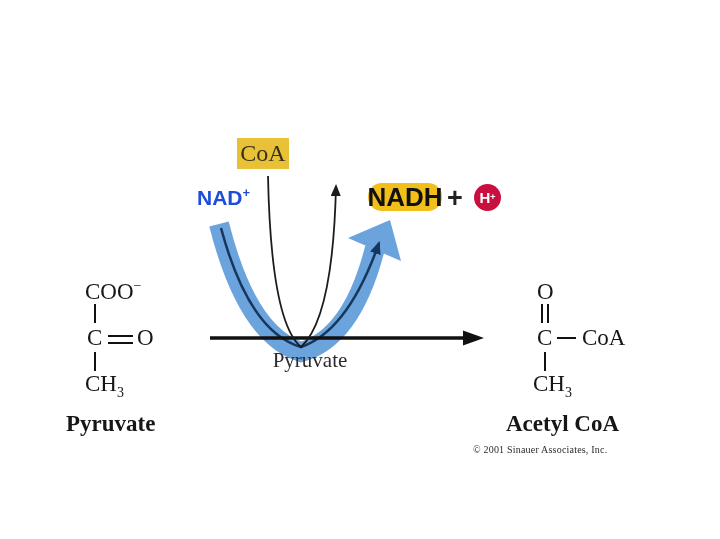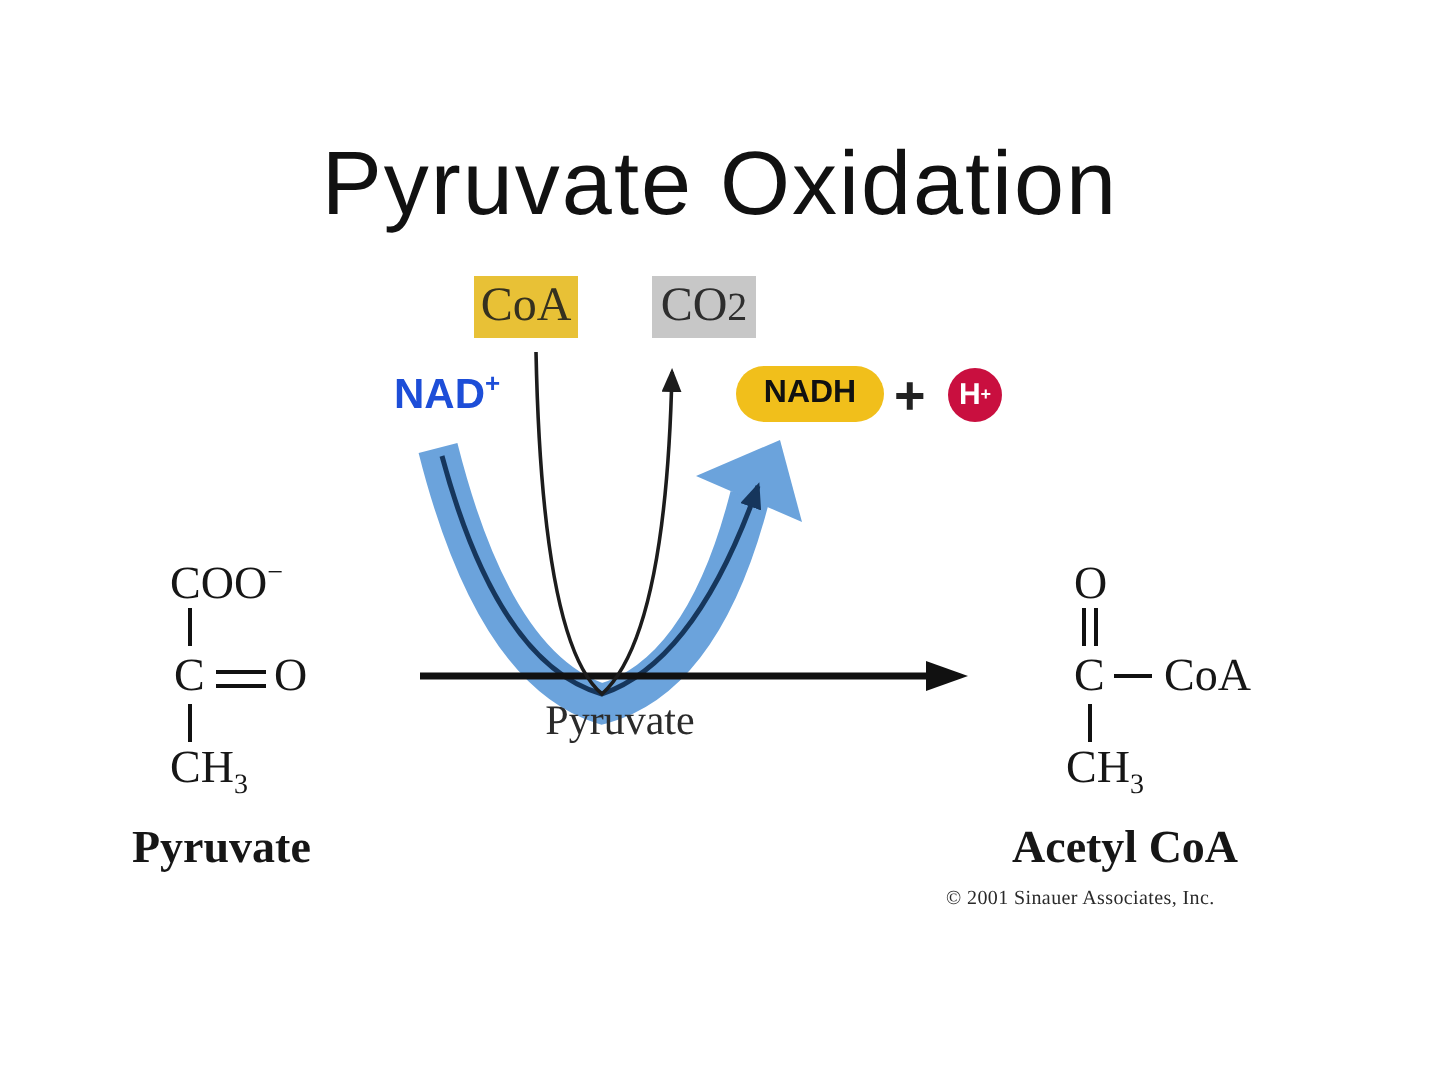--- a/index.html
+++ b/index.html
@@ -7,21 +7,21 @@
          font-family:"Liberation Serif",serif;color:#111;}
   .abs{position:absolute;}
   .sans{font-family:"Liberation Sans",sans-serif;}
   .title{left:0;right:0;top:66px;text-align:center;font-family:"Liberation Sans",sans-serif;
          font-size:45px;font-weight:400;color:#111;letter-spacing:1px;}
   .tagbox{display:flex;align-items:center;justify-content:center;font-size:24px;}
   .coa-box{left:237px;top:138px;width:52px;height:31px;background:#e8c136;color:#35311f;}
   .co2-box{left:326px;top:138px;width:52px;height:31px;background:#c7c7c7;color:#2e2e2e;}
   .nad{left:197px;top:186px;font-weight:700;font-size:21px;color:#1d4ed8;}
   .nadh{left:368px;top:183px;width:74px;height:28px;border-radius:14px;background:#f1bf1b;
-        display:flex;align-items:center;justify-content:center;font-weight:700;font-size:16px;color:#111;}
+        display:flex;align-items:center;justify-content:center;font-weight:700;font-size:26px;color:#111;}
   .plus{left:447px;top:183px;font-size:27px;font-weight:600;color:#222;}
   .hplus{left:474px;top:184px;width:27px;height:27px;border-radius:50%;background:#c90f3f;
          display:flex;align-items:center;justify-content:center;color:#fff;font-weight:700;font-size:15px;}
   .hplus sup{font-size:9px;position:relative;top:-1px;margin-left:0px;}
   .enzyme{left:222px;top:349px;width:176px;text-align:center;font-size:21px;line-height:23px;color:#2b2b2b;}
   .chem{font-size:23px;color:#161616;}
   .chem sup{font-size:14px;} .chem sub{font-size:14px;}
   .mol-label{font-size:23px;font-weight:700;color:#161616;}
   .credit{left:473px;top:444px;font-size:10px;color:#2a2a2a;letter-spacing:0.2px;}
   sup,sub{line-height:0;}
@@ -56,28 +56,23 @@
     <line x1="108" y1="336" x2="133" y2="336" stroke="#111" stroke-width="2"></line>
     <line x1="108" y1="343" x2="133" y2="343" stroke="#111" stroke-width="2"></line>
     <line x1="95" y1="352" x2="95" y2="371" stroke="#111" stroke-width="2"></line>
 
     <line x1="542" y1="304" x2="542" y2="323" stroke="#111" stroke-width="2"></line>
     <line x1="548" y1="304" x2="548" y2="323" stroke="#111" stroke-width="2"></line>
     <line x1="557" y1="338" x2="576" y2="338" stroke="#111" stroke-width="2"></line>
     <line x1="545" y1="352" x2="545" y2="371" stroke="#111" stroke-width="2"></line>
   </svg>
 
-  <div class="abs title">Pyruvate Oxidation</div>
 
   <div class="abs tagbox coa-box">
     <span>CoA</span>
-  </div>
-  <div class="abs tagbox co2-box">
-    <span>CO</span>
-      <sub>2</sub>
   </div>
   <div class="abs nad sans">
     <span>NAD</span><sup style="font-size:13px;">+</sup>
   </div>
   <div class="abs nadh sans">
     <span>NADH</span>
   </div>
   <div class="abs plus sans">+</div>
   <div class="abs hplus sans">
     <span>H</span>

